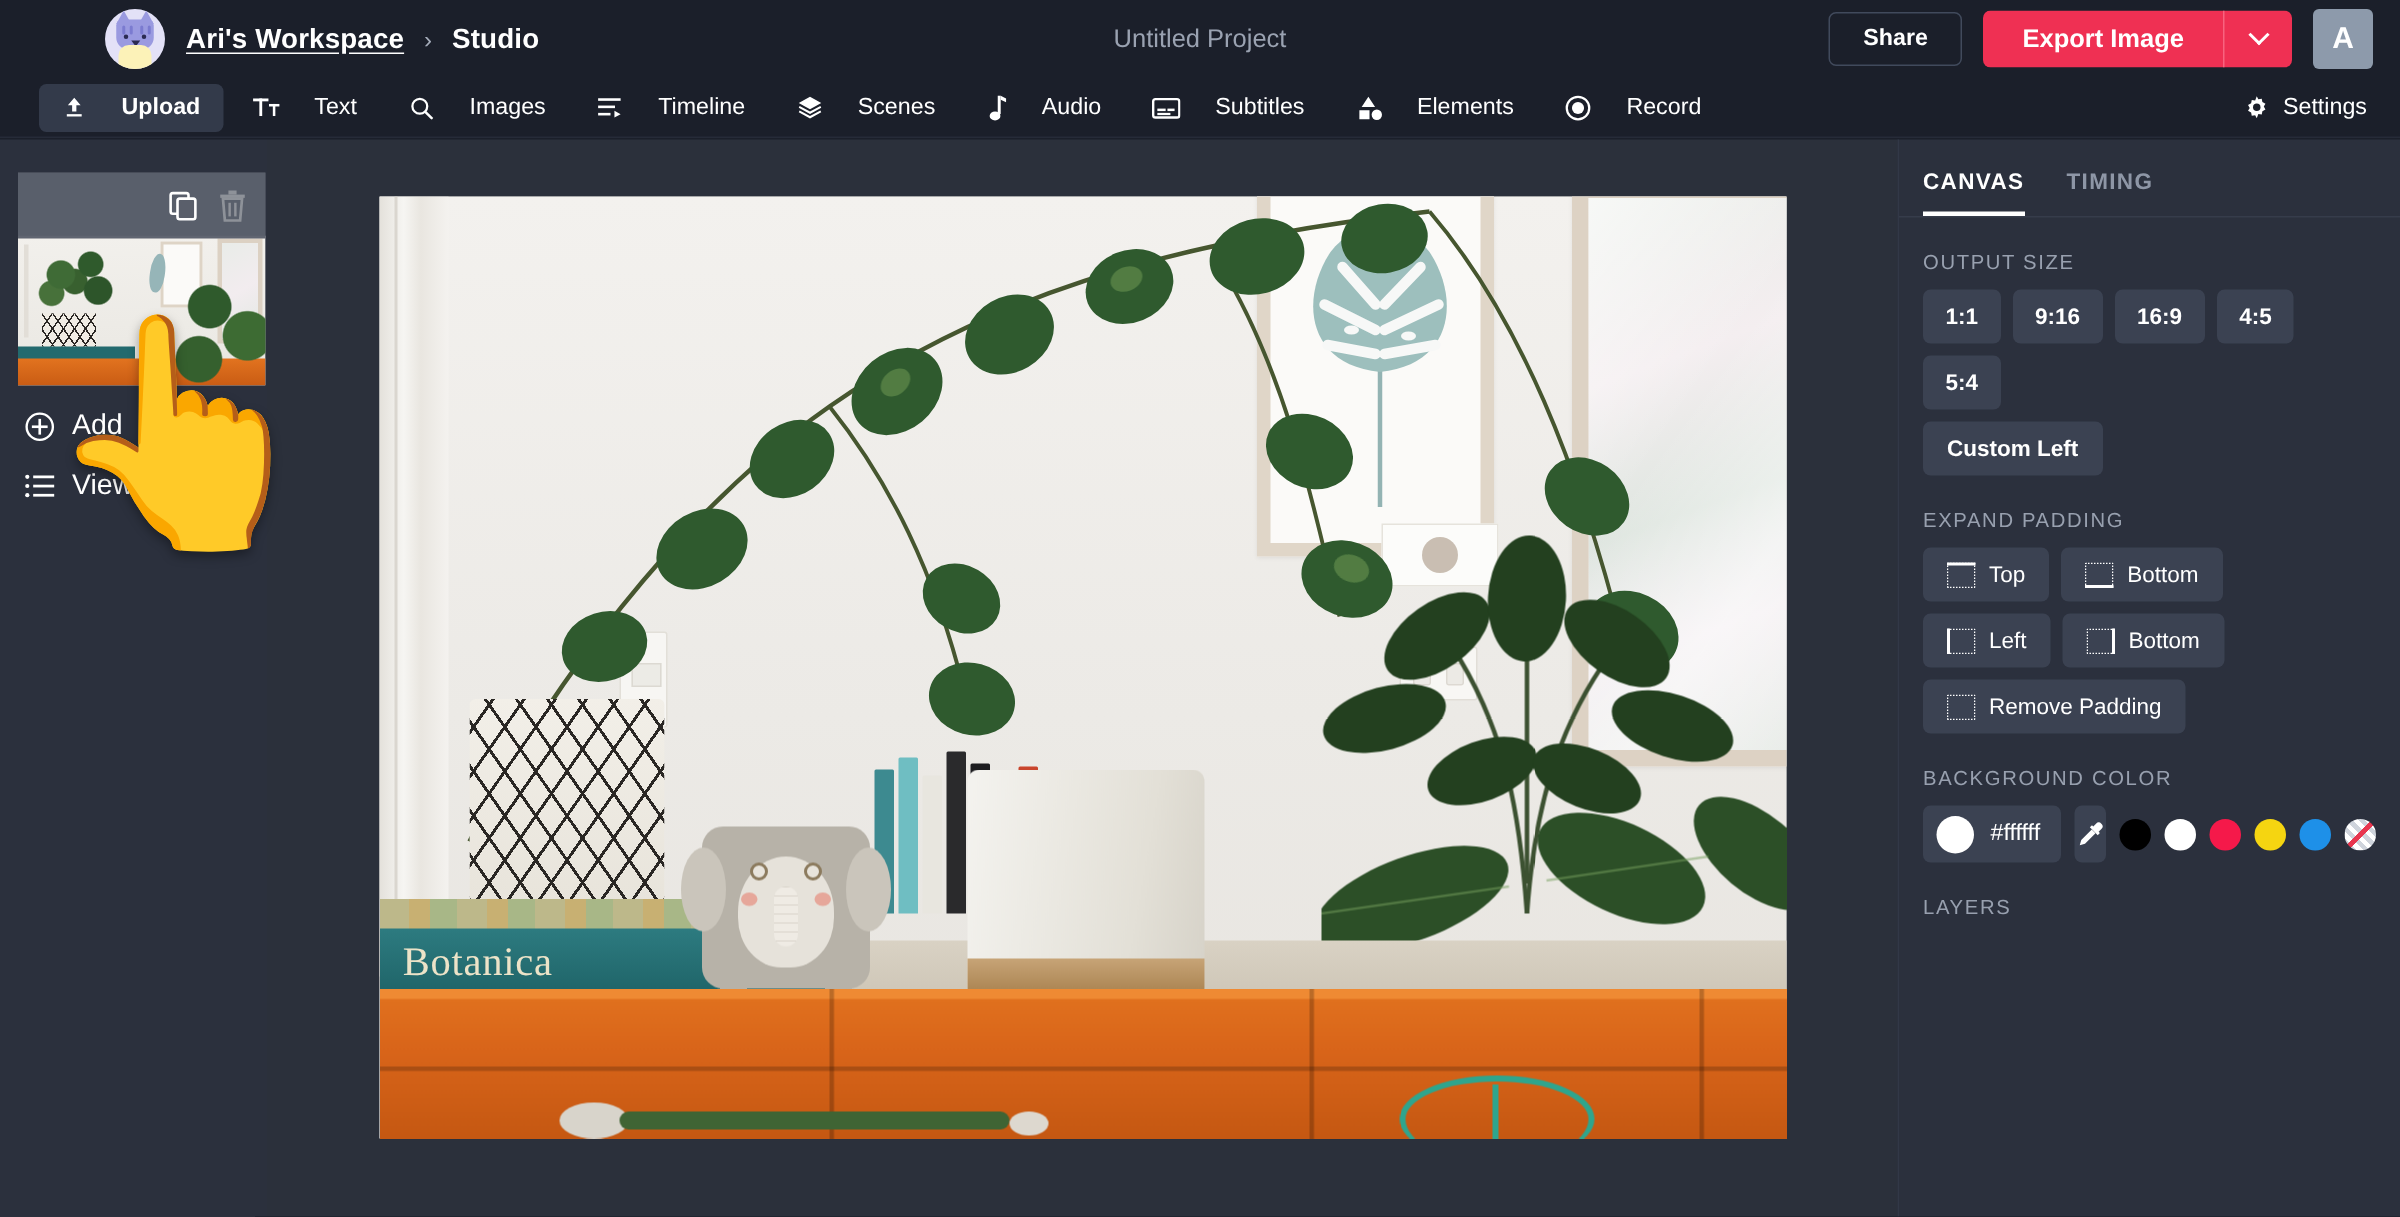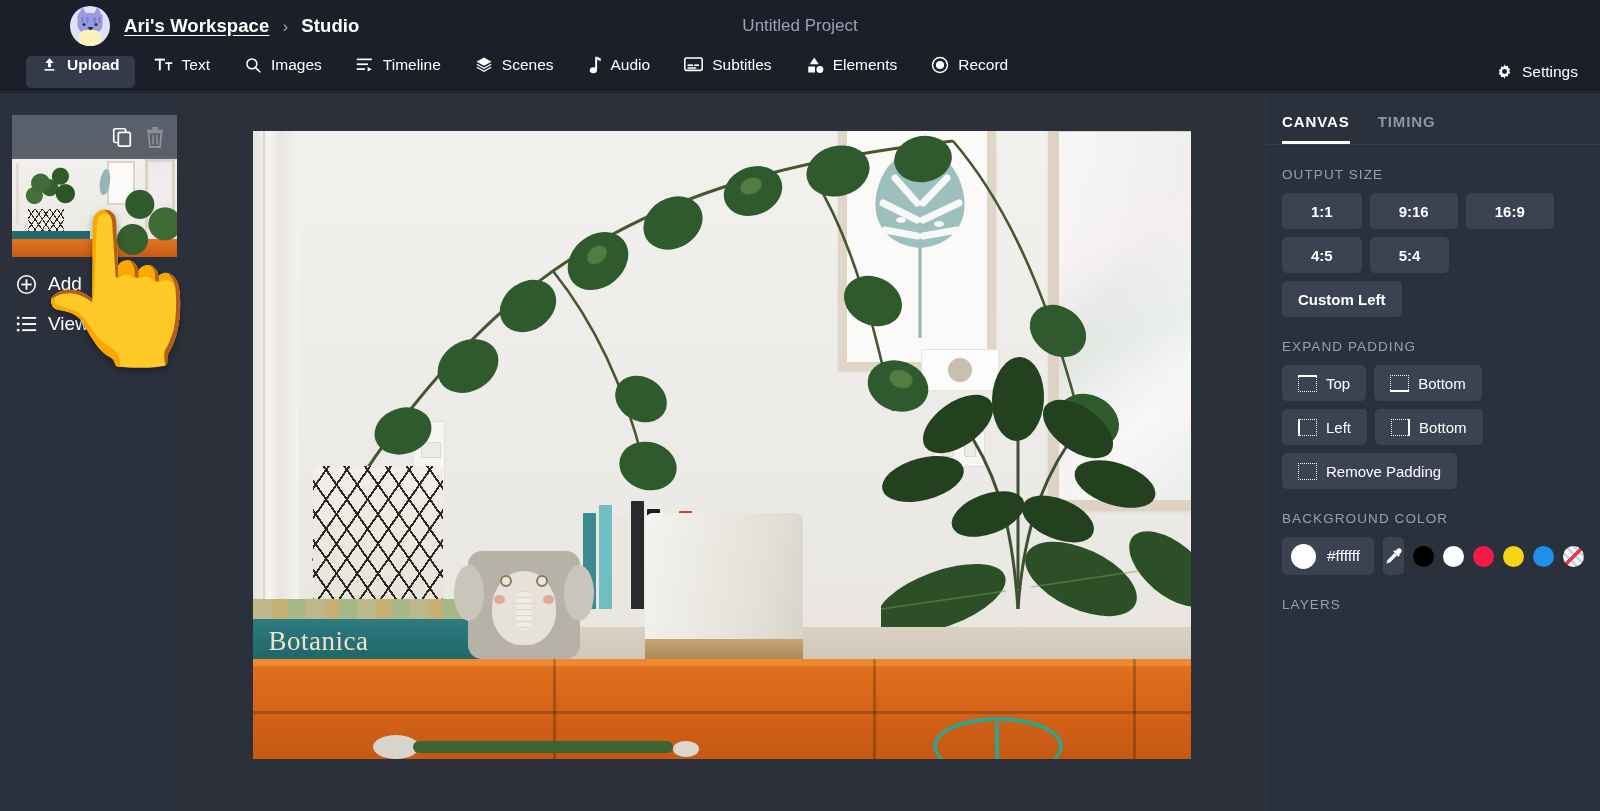--- a/index.html
+++ b/index.html
@@ -74,22 +74,22 @@
     color:#fff;font-size:20px;font-weight:600; cursor:pointer;
   }
 
   
   .toolbar{
     position:absolute; top:52px; left:0; width:1600px; height:40px;
     background:#1b1f2a; display:flex; align-items:center;
     border-bottom:1px solid #262b38;
   }
   .tool{
-    display:flex; align-items:flex-start; gap:9px; height:32px;
-    padding:0 15px; margin-left:4px; border-radius:5px;
+    display:flex; align-items:center; gap:23px; height:32px;
+    padding:16px 15px; margin-left:4px; border-radius:5px;
     color:#fff; font-size:15.5px; cursor:pointer; white-space:nowrap;
   }
   .tool:first-child{ margin-left:26px; }
   .tool.active{ background:#333a4a; font-weight:600; }
   .tool svg{ display:block; }
   .settings-tool{ position:absolute; right:22px; display:flex; align-items:center; gap:9px; color:#fff; font-size:15.5px; cursor:pointer;}
 
   
   .sidebar{
     position:absolute; top:93px; left:0; width:178px; bottom:0;
@@ -195,21 +195,21 @@
   .rpanel{
     position:absolute; top:93px; right:0; width:335px; bottom:0;
     background:#2b303d; border-left:1px solid #323847;
   }
   .rtabs{ display:flex; gap:28px; padding:20px 0 0 16px; border-bottom:1px solid #363c4b;}
   .rtab{ padding-bottom:11px; font-size:15px; letter-spacing:.9px; color:#8e96a6; cursor:pointer; font-weight:600;}
   .rtab.active{ color:#fff; border-bottom:3px solid #fff;}
   .sect-label{ font-size:13.5px; letter-spacing:1.1px; color:#98a0af; margin:22px 0 11px 16px;}
   .chip-row{ display:flex; flex-wrap:wrap; gap:8px; padding:0 16px;}
   .chip{
-    height:36px; min-width:46px; padding:0 29px; border-radius:5px;
+    height:36px; min-width:46px; padding:0 15px; border-radius:5px;
     background:#3b4252; color:#fff; font-size:15px; font-weight:600;
     display:flex;align-items:center;justify-content:center; cursor:pointer;
   }
   .chip.wide{ padding:0 16px; }
   .chip.icon{ gap:9px; font-weight:400; }
   .dashbox{ width:19px;height:17px; position:relative; flex:none;}
   .dashbox:before{content:"";position:absolute;inset:0;border:1.6px dotted #fff;border-radius:1px;}
   .dashbox.t:after{content:"";position:absolute;left:0;right:0;top:0;height:2px;background:#fff;}
   .dashbox.b:after{content:"";position:absolute;left:0;right:0;bottom:0;height:2px;background:#fff;}
   .dashbox.l:after{content:"";position:absolute;top:0;bottom:0;left:0;width:2px;background:#fff;}
@@ -259,20 +259,30 @@
     </div>
     <div class="breadcrumb">
       <span class="crumb-link">Ari's Workspace</span>
       <span class="crumb-sep">›</span>
       <span class="crumb-cur">Studio</span>
     </div>
   </div>
 
   <div class="project-title">Untitled Project</div>
 
+  <div class="top-right">
+    <button class="btn-share">Share</button>
+    <div class="export-group">
+      <button class="btn-export">Export Image</button>
+      <button class="btn-export-caret">
+        <span class="caret"></span>
+      </button>
+    </div>
+    <div class="user-badge">A</div>
+  </div>
 </div>
 
 <div class="toolbar">
 
   <div class="tool active">
     <svg width="17" height="17" viewBox="0 0 24 24">
       <path d="M12 3 L18 10 H14 V16 H10 V10 H6 Z" fill="#fff"></path>
       <rect x="5" y="18.5" width="14" height="2.2" fill="#fff"></rect>
     </svg>
     <span>Upload</span>

